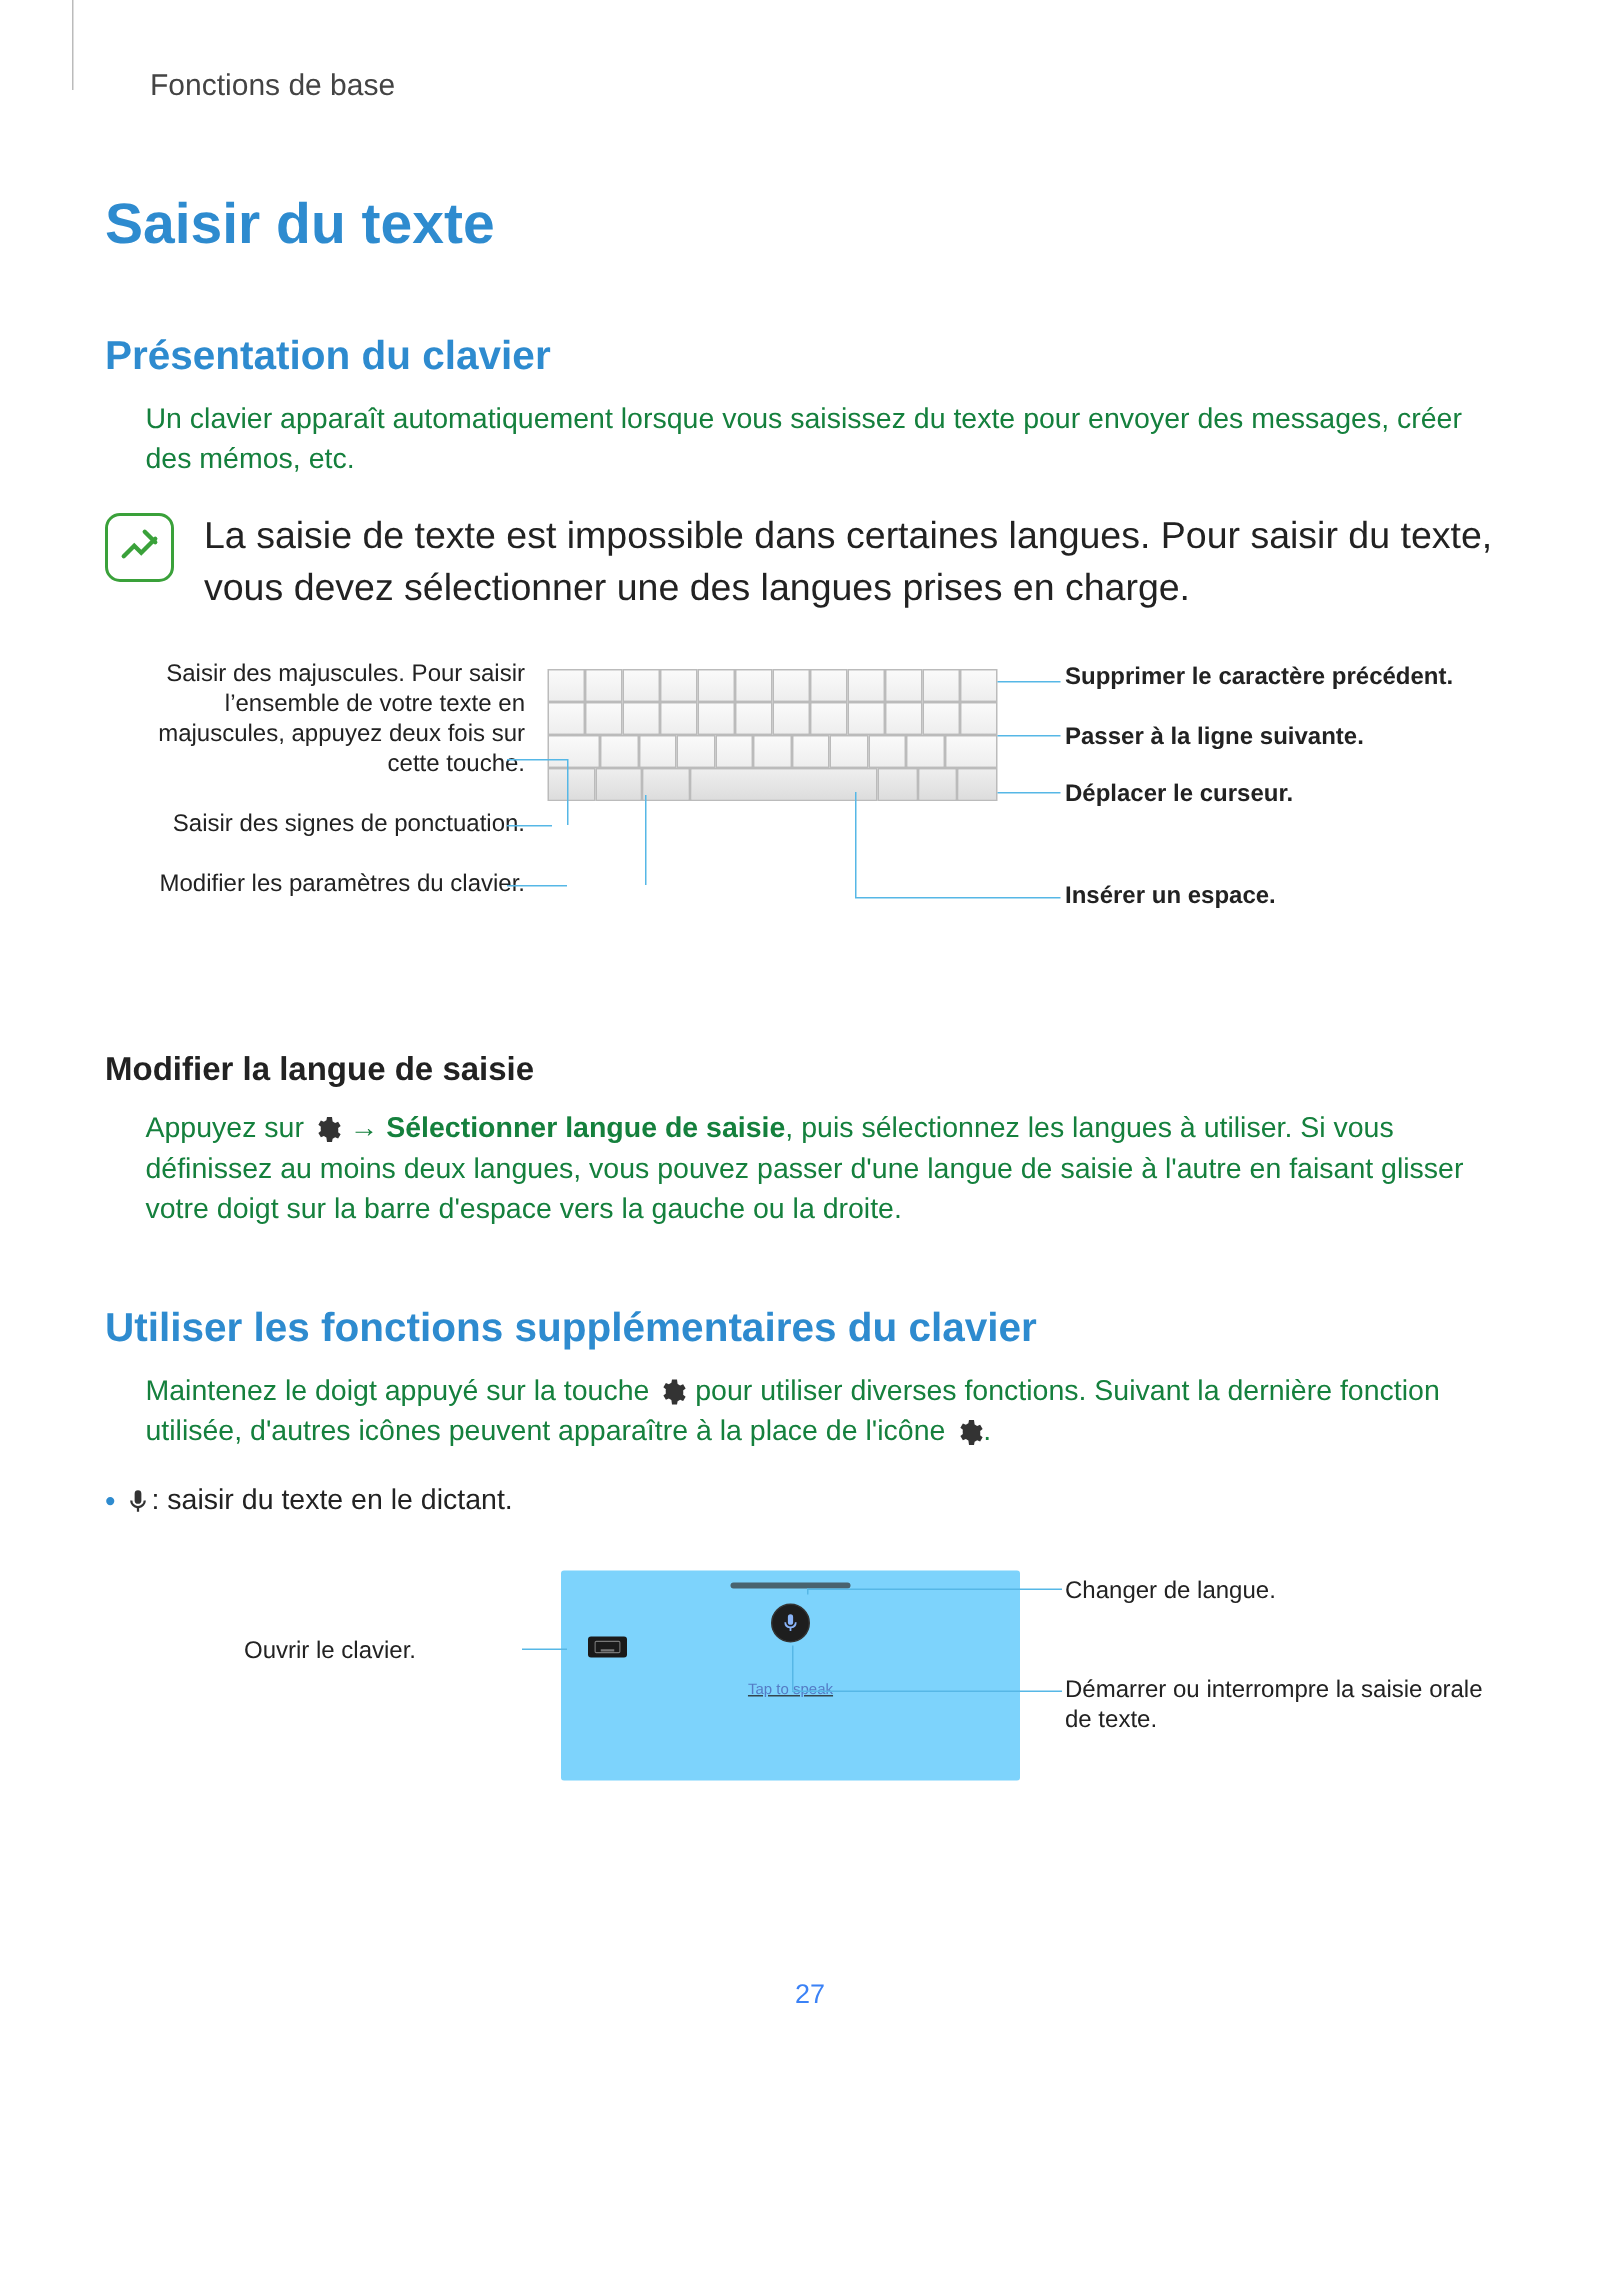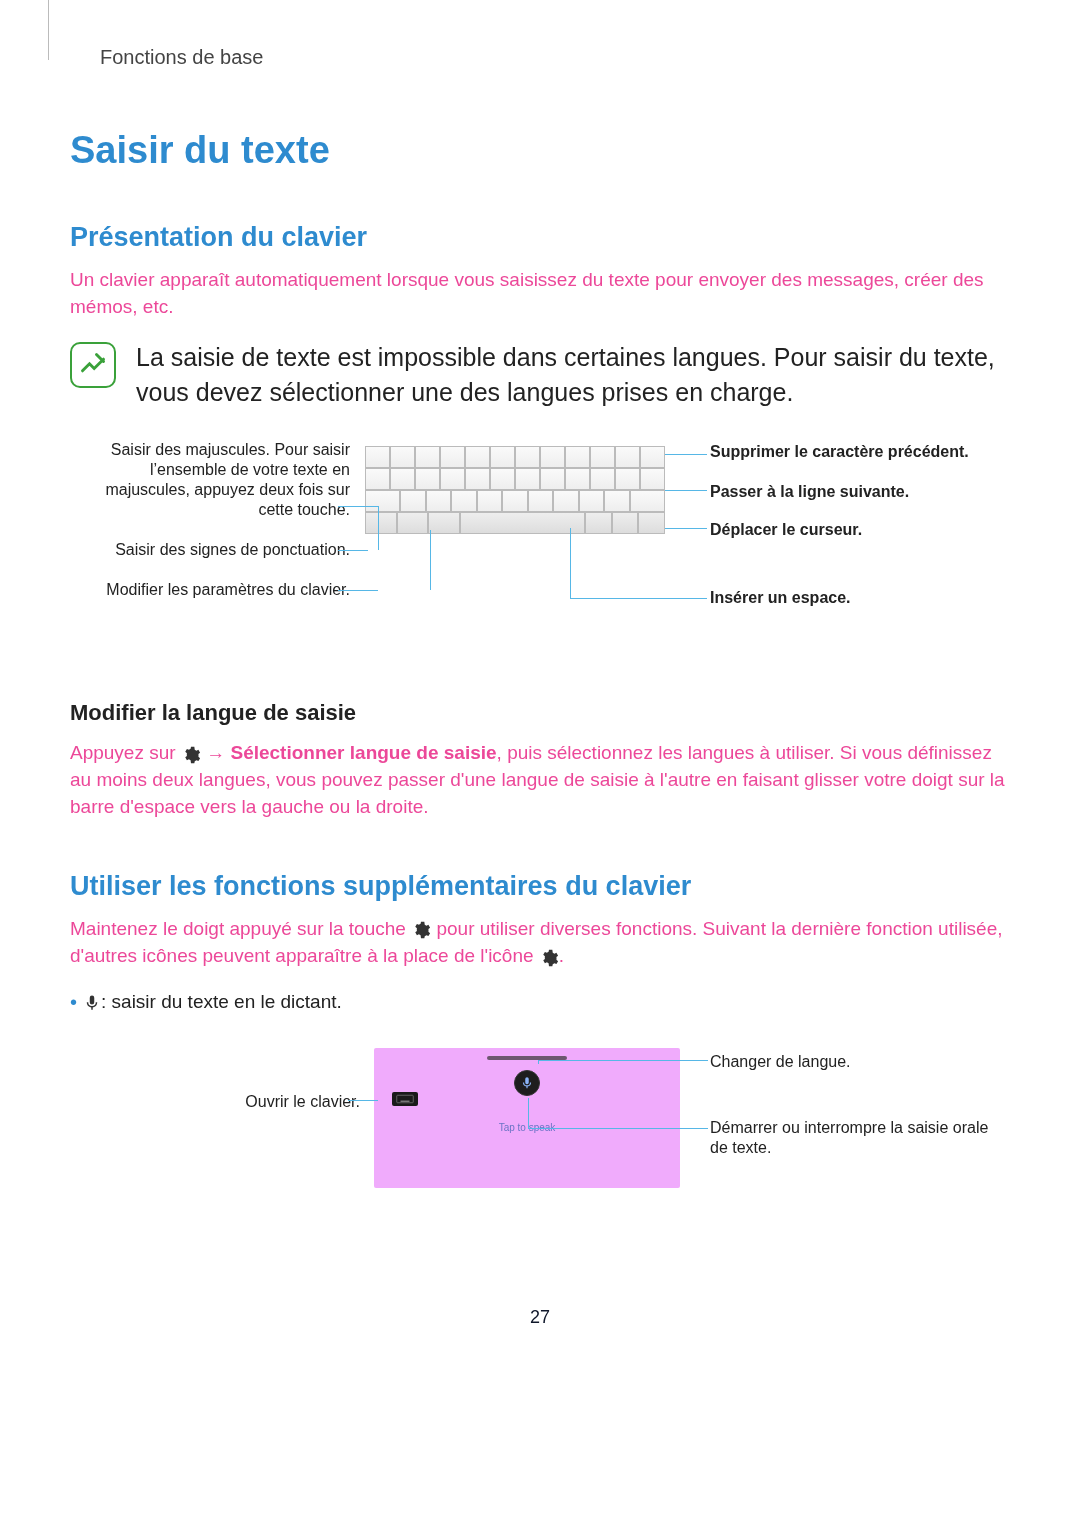--- a/index.html
+++ b/index.html
@@ -3,47 +3,47 @@
 <meta charset="utf-8">
 <style>
   * { box-sizing: border-box; margin: 0; padding: 0; }
   html, body { width: 1080px; height: 1527px; background: #fff; font-family: "Segoe UI", "Helvetica Neue", Arial, sans-serif; color: #222; }
   .page { position: relative; width: 1080px; height: 1360px; padding: 40px 70px 40px 70px; }
   .left-rule { position: absolute; left: 48px; top: 0; width: 1px; height: 60px; background: #bbb; }
   .header-label { font-size: 20px; color: #444; margin-left: 30px; margin-top: 6px; }
   h1.title { color: #2e8bcf; font-size: 38px; font-weight: 700; margin-top: 60px; margin-left: 0; }
   h2.section { color: #2e8bcf; font-size: 27px; font-weight: 700; margin-top: 50px; }
   h3.subsection { color: #222; font-size: 22px; font-weight: 700; margin-top: 40px; }
-  p.body { font-size: 19px; line-height: 1.4; margin-top: 14px; color: #ec4899; }
+  p.body { font-size: 19px; line-height: 1.4; margin-top: 14px; color: #15803d; margin-left: 27px; }
   .note-row { display: flex; align-items: flex-start; margin-top: 20px; gap: 20px; }
   .note-icon { width: 46px; height: 46px; border: 2px solid #3aa13a; border-radius: 10px; display:flex; align-items:center; justify-content:center; flex:0 0 46px; margin-top:2px;}
   .note-icon svg { width: 28px; height: 28px; }
   .note-text { font-size: 25px; line-height: 1.4; }
   .diagram { position: relative; margin-top: 30px; height: 220px; }
   .diagram .left-labels { position: absolute; left: 0; top: 0; width: 280px; }
   .diagram .right-labels { position: absolute; right: 0; top: 0; width: 300px; }
   .diagram .lab { font-size: 16px; line-height: 1.25; color: #222; text-align: right; position: absolute; }
   .diagram .right-labels .lab { text-align: center; font-weight: bold; }
   .diagram .center-img { position: absolute; left: 295px; top: 6px; width: 300px; height: 110px; }
   .kbd-row { display: flex; }
   .key { border: 1px solid #bbb; background: linear-gradient(#fafafa,#eee); height: 22px; flex: 1; }
   .kbd-row:nth-child(4) .key { background: linear-gradient(#eee,#ddd); }
   .gear { display:inline-block; vertical-align:middle; }
   .gear svg { width:20px; height:20px; vertical-align:middle; fill:#333; }
   .mic svg { width:18px; height:18px; vertical-align:middle; fill:#333; }
   ul.bullets { list-style: none; margin-top: 16px; }
   ul.bullets li { font-size: 19px; line-height: 1.6; display: flex; align-items: center; }
   ul.bullets li::before { content: "•"; color: #2e8bcf; font-size: 20px; margin-right:6px; }
   .diagram2 { position: relative; margin-top: 30px; height: 160px; }
-  .diagram2 .dark-img { position: absolute; left: 304px; top: 0; width: 306px; height: 140px; background: #f0abfc; border-radius: 2px; }
+  .diagram2 .dark-img { position: absolute; left: 304px; top: 0; width: 306px; height: 140px; background: #7dd3fc; border-radius: 2px; text-decoration: underline; }
   .diagram2 .left-labels { position: absolute; left: 0; top: 0; width: 290px; }
   .diagram2 .right-labels { position: absolute; right: 0; top: 0; width: 300px; }
   .diagram2 .lab { font-size: 16px; line-height: 1.25; color: #222; position: absolute; }
   .diagram2 .left-labels .lab { text-align: right; right: 0; }
-  .page-num { position: absolute; bottom: 32px; left: 0; right: 0; text-align: center; font-size: 18px; color: #0f172a; }
+  .page-num { position: absolute; bottom: 20px; left: 0; right: 0; text-align: center; font-size: 18px; color: #3b82f6; }
   .tabbar { width: 80px; height: 4px; background: #333; border-radius: 2px; margin: 8px auto 0; opacity: .7; }
   .micbtn { width: 26px; height: 26px; border-radius: 50%; background:#1e1e1e; border:1px solid #333; display:flex; align-items:center; justify-content:center; margin:10px auto 0;}
   .micbtn svg { width:14px; height:14px; fill:#8ab4f8; }
   .tap { color:#4a66b8; font-size:10px; text-align:center; margin-top:26px; opacity:.8;}
   .kbdbtn { position:absolute; left:18px; top:44px; width:26px; height:14px; background:#1a1a1a; border-radius:2px; display:flex; align-items:center; justify-content:center;}
   .kbdbtn svg{width:18px;height:10px;fill:#888;}
   .leader { position:absolute; border-top:1px solid #56b7e6; }
   .vleader { position:absolute; border-left:1px solid #56b7e6; }
   .strong { font-weight: 700; }
 </style>
@@ -175,21 +175,21 @@
     <li>
       <span class="mic"><svg viewBox="0 0 24 24">
             <path d="M12 14a3 3 0 003-3V5a3 3 0 00-6 0v6a3 3 0 003 3zm5-3a5 5 0 01-10 0H5a7 7 0 006 6.9V21h2v-3.1A7 7 0 0019 11h-2z"></path>
           </svg></span>
       <span> : saisir du texte en le dictant.</span>
     </li>
   </ul>
 
   <div class="diagram2">
     <div class="left-labels">
-      <div class="lab" style="top:44px; width:280px;">Ouvrir le clavier.</div>
+      <div class="lab" style="top:44px; width:280px;text-align:center;">Ouvrir le clavier.</div>
     </div>
 
     <div class="dark-img">
       <div class="tabbar"></div>
       <div class="kbdbtn">
           <svg viewBox="0 0 24 12">
             <rect x="1" y="1" width="22" height="10" rx="1" fill="none" stroke="#777"></rect>
             <rect x="6" y="8" width="12" height="2" fill="#777"></rect>
           </svg>
         </div>

